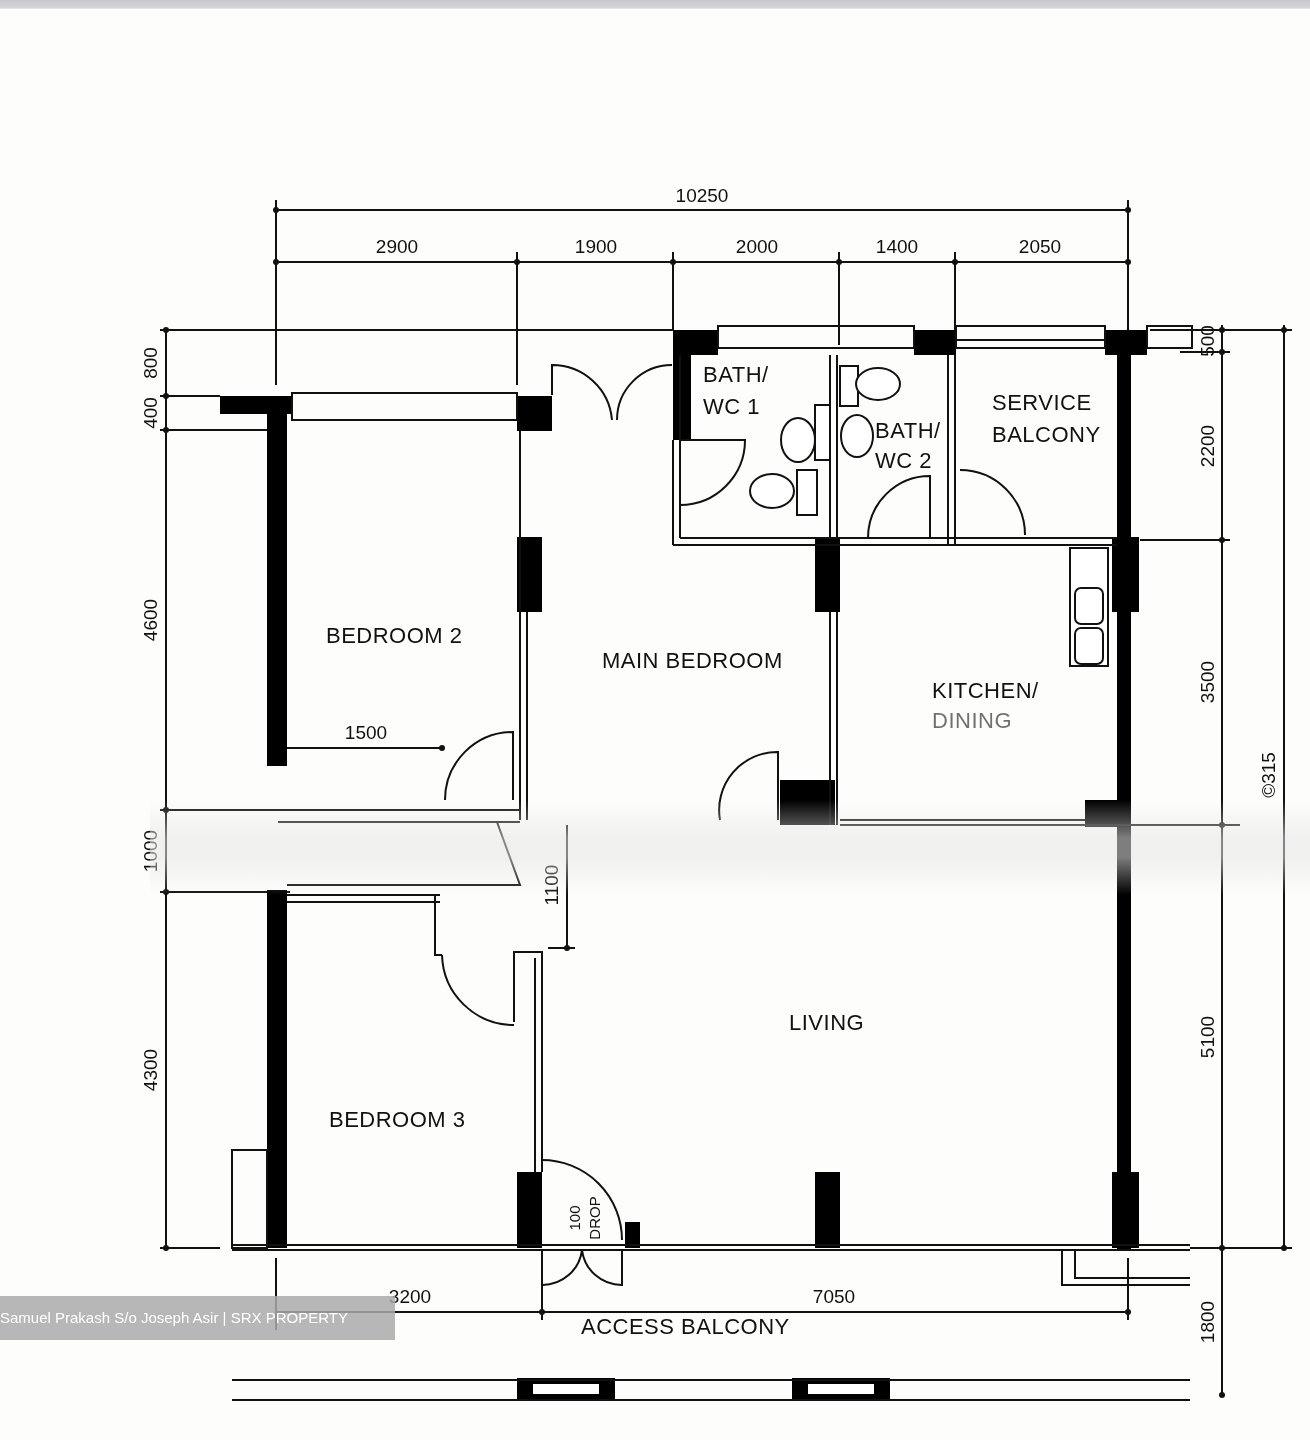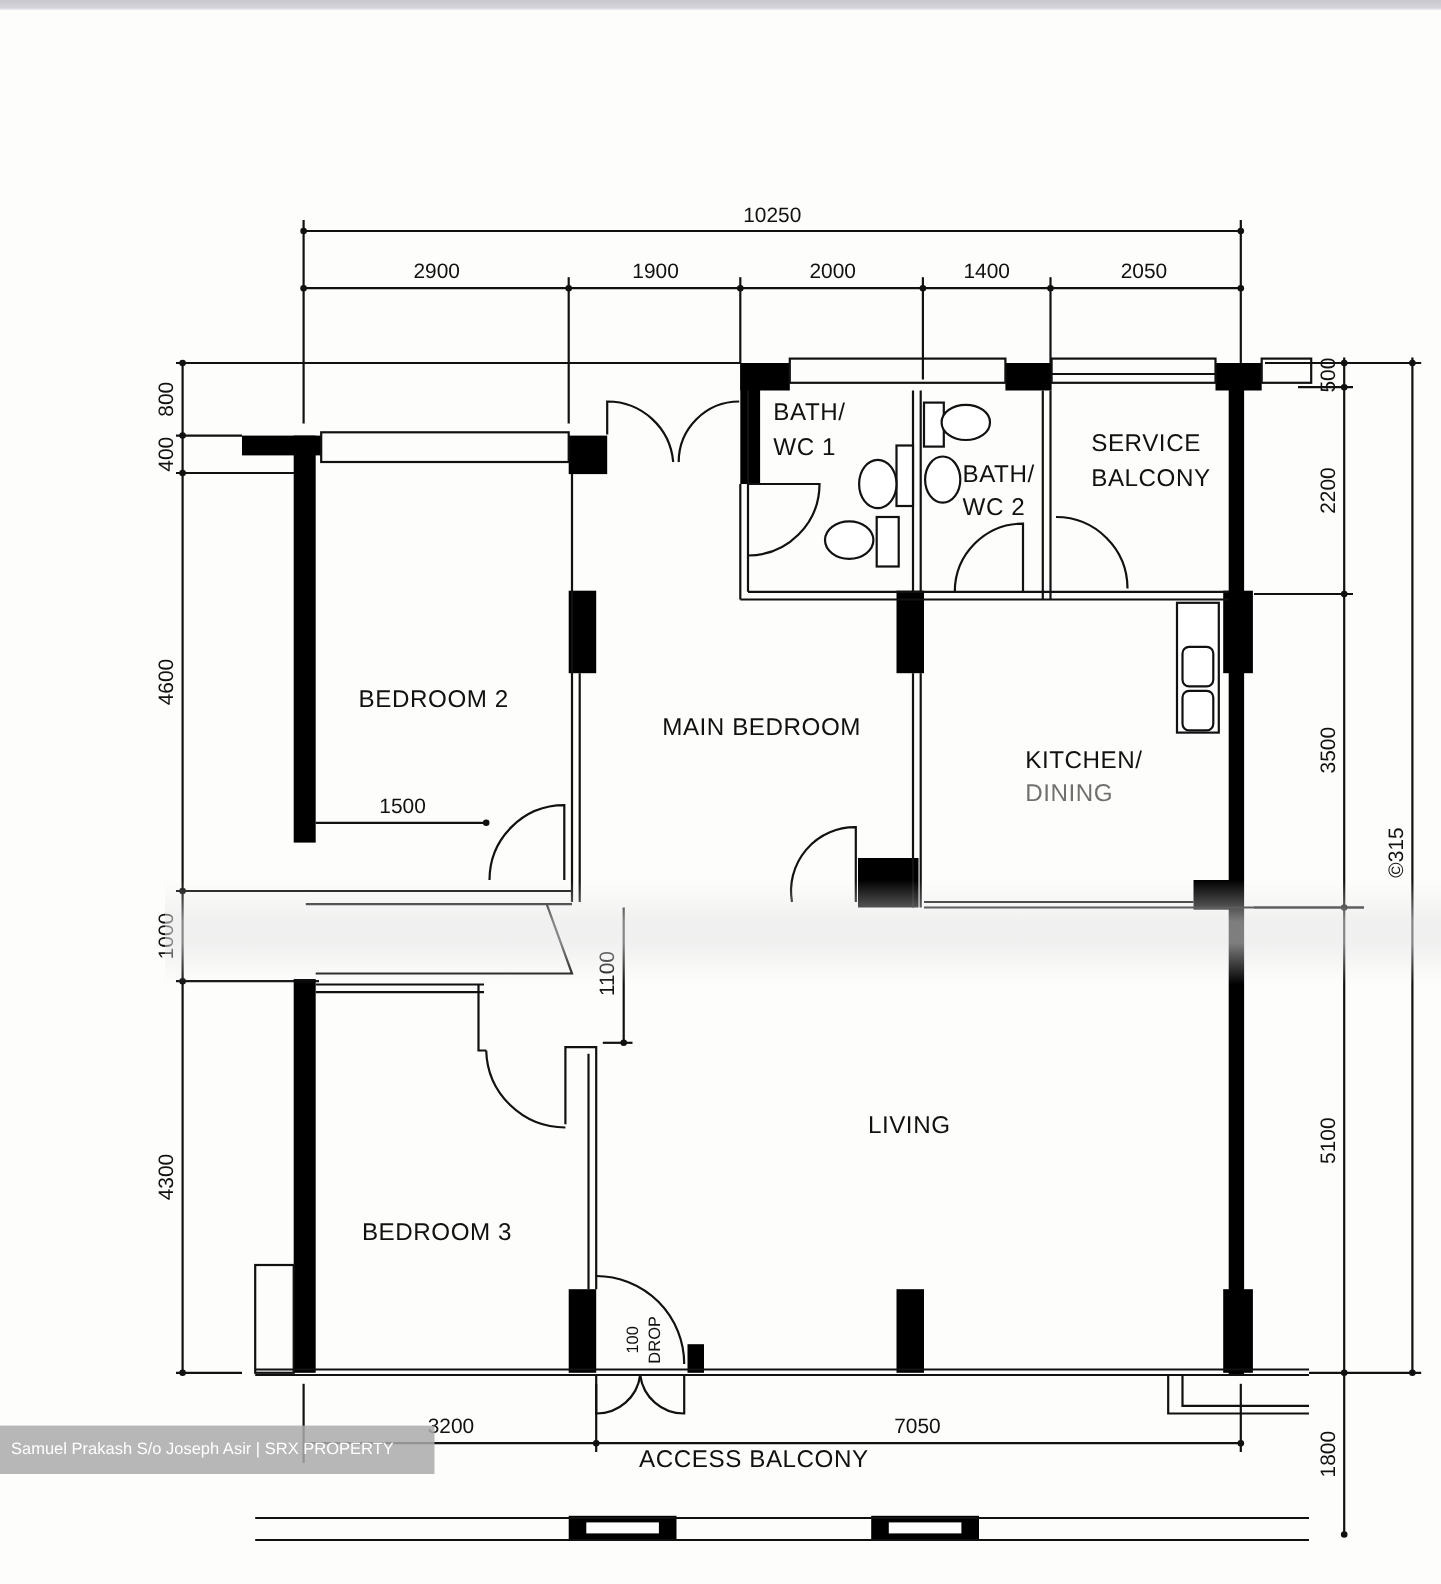--- a/index.html
+++ b/index.html
@@ -6,21 +6,21 @@
   body { width: 1310px; height: 1440px; position: relative; overflow: hidden;
          font-family: "Liberation Sans", "DejaVu Sans", sans-serif; }
   .topbar { position: absolute; left: 0; top: 0; width: 1310px; height: 8px;
             background: linear-gradient(#c9c8ce, #d6d5da); border-bottom: 1px solid #e6e6ea; }
   svg.plan { position: absolute; left: 0; top: 0; }
   .dim-text { font-family: "Liberation Sans Narrow", "Liberation Sans", sans-serif; font-size: 19px; fill: #111; }
   .room-text { font-family: "Liberation Sans", sans-serif; font-size: 22px; fill: #111; letter-spacing: 0.5px; }
   .small-text { font-family: "Liberation Sans", sans-serif; font-size: 15px; fill: #111; }
   .watermark { position: absolute; left: 0; top: 1296px; width: 395px; height: 44px;
                background: rgba(170,170,170,0.85); color: #fff; font-size: 15px;
-               line-height: 44px; padding-left: 10px; box-sizing: border-box; white-space: nowrap; }
+               line-height: 44px; box-sizing: border-box; white-space: nowrap; }
   .blur-band { position: absolute; left: 150px; top: 800px; width: 1160px; height: 95px;
                background: linear-gradient(rgba(240,240,240,0) , rgba(230,230,230,0.55) 40%, rgba(230,230,230,0.55) 60%, rgba(240,240,240,0)); pointer-events: none; }
 </style>
 </head>
 <body>
 
 <div class="topbar"></div>
 
 <svg class="plan" width="1310" height="1440" viewBox="0 0 1310 1440" xmlns="http://www.w3.org/2000/svg">
   <g stroke="#111" stroke-width="2" fill="none">

